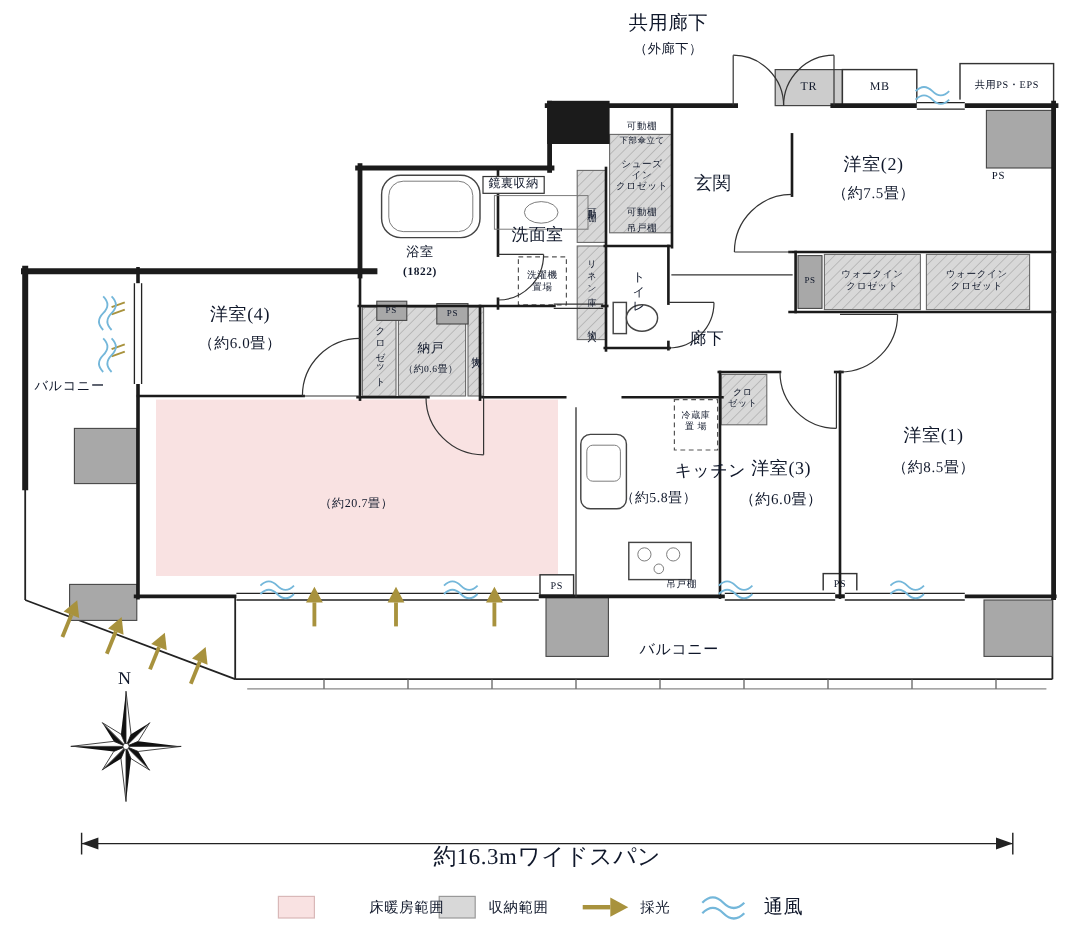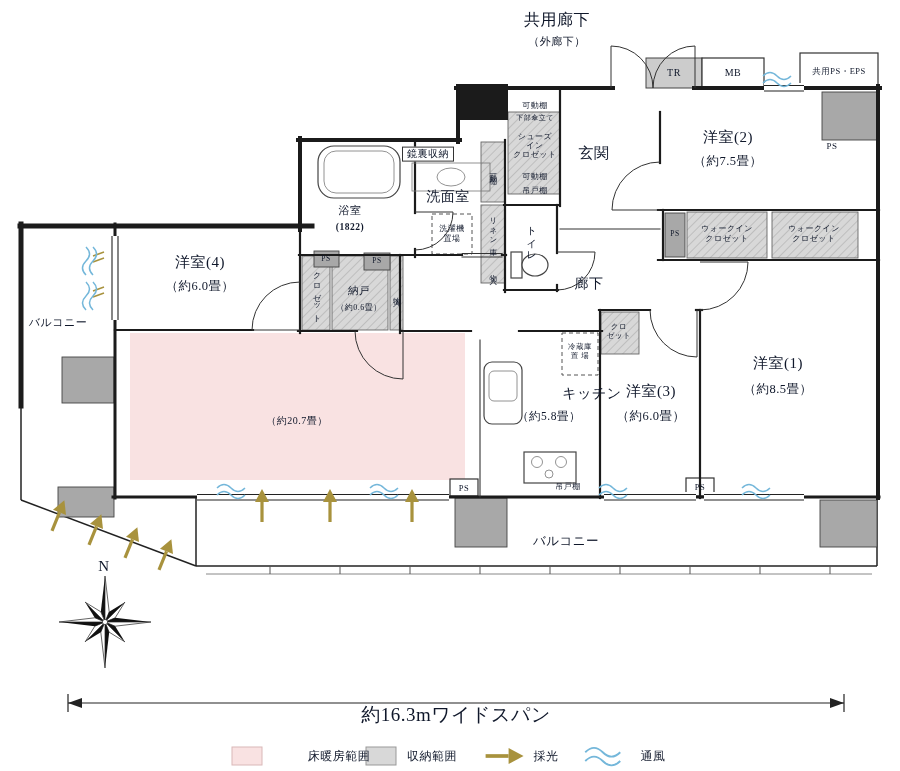--- a/index.html
+++ b/index.html
@@ -313,15 +313,15 @@
       <div class="lbl" style="left: 675px; top: 234px; font-size: 7.5px;">PS</div>
       <div class="lbl" style="left: 568px; top: 487px; font-size: 8px;">吊戸棚</div>
       <div class="lbl" style="left: 464px; top: 488px; font-size: 8.5px;">PS</div>
       <div class="lbl" style="left: 700px; top: 487px; font-size: 8.5px;">PS</div>
       <div class="lbl" style="left: 566px; top: 541px; font-size: 12.5px;">バルコニー</div>
       <div class="lbl" style="left: 104px; top: 567px; font-size: 15px;">N</div>
       <div class="lbl" style="left: 456px; top: 715px; font-size: 19px;">約16.3mワイドスパン</div>
       <div class="lbl" style="left: 301px; top: 757px; font-size: 12px; margin-left: 38px;">床暖房範囲</div>
       <div class="lbl" style="left: 432px; top: 757px; font-size: 12px;">収納範囲</div>
       <div class="lbl" style="left: 546px; top: 757px; font-size: 12px;">採光</div>
-      <div class="lbl" style="left: 653px; top: 757px; font-size: 12px;">通風</div>
+      <div class="lbl" style="left: 653px; top: 757px; font-size: 16px;">通風</div>
     </div>
 </div>
 
 </body></html>

